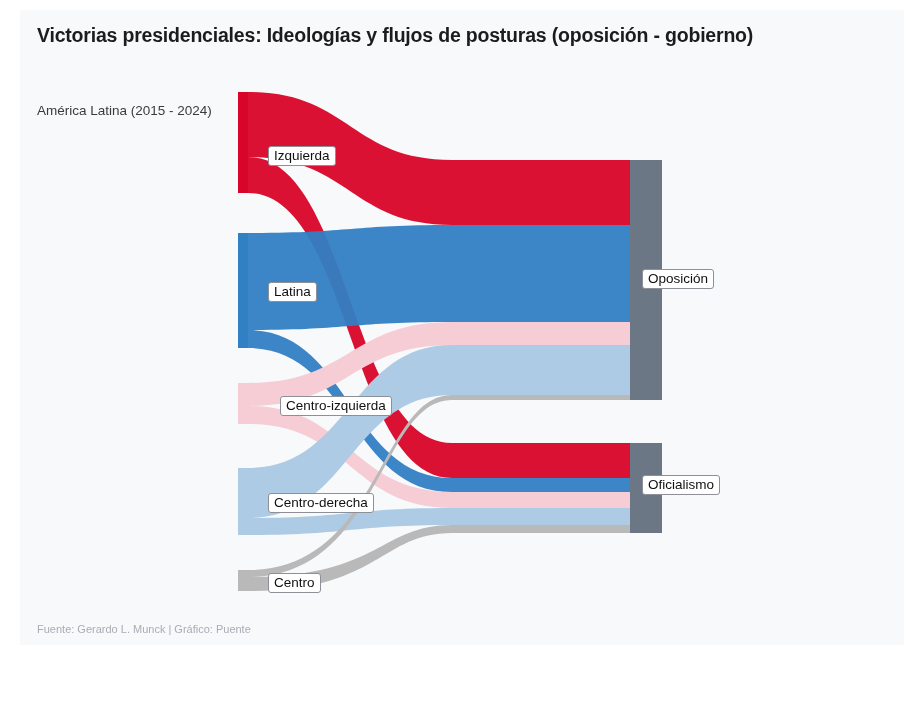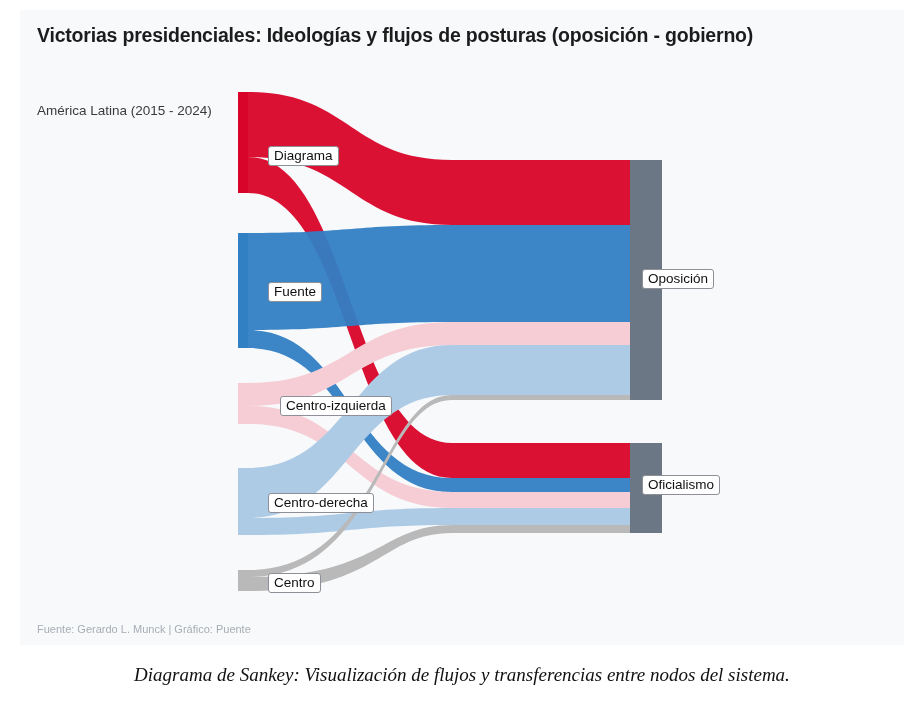--- a/index.html
+++ b/index.html
@@ -88,31 +88,30 @@
       <rect x="218" y="82" width="10" height="101" fill="#d90429"></rect>
       <rect x="218" y="223" width="10" height="115" fill="#3180c4"></rect>
       <rect x="218" y="373" width="10" height="41" fill="#f6ccd5"></rect>
       <rect x="218" y="458" width="10" height="67" fill="#aecbe6"></rect>
       <rect x="218" y="560" width="10" height="21" fill="#b9b9b9"></rect>
 
       <rect x="610" y="150" width="32" height="240" fill="#6b7785"></rect>
       <rect x="610" y="433" width="32" height="90" fill="#6b7785"></rect>
     </svg>
 
-    <div class="node-label" style="left:248px;top:136px;">Diagrama</div>
+    <div class="node-label" style="left:248px;top:136px;">Izquierda</div>
 
-    <div class="node-label" style="left:248px;top:272px;">Fuente</div>
+    <div class="node-label" style="left:248px;top:272px;">Latina</div>
 
     <div class="node-label" style="left:260px;top:386px;">Centro-izquierda</div>
 
     <div class="node-label" style="left:248px;top:483px;">Centro-derecha</div>
 
     <div class="node-label" style="left:248px;top:563px;">Centro</div>
 
     <div class="node-label" style="left:622px;top:259px;">Oposición</div>
 
     <div class="node-label" style="left:622px;top:465px;">Oficialismo</div>
 
     <div class="chart-source">Fuente: Gerardo L. Munck | Gráfico: Puente</div>
   </div>
 
-  <div class="figure-caption">Diagrama de Sankey: Visualización de flujos y transferencias entre nodos del sistema.</div>
 </div>
 
 </body></html>

